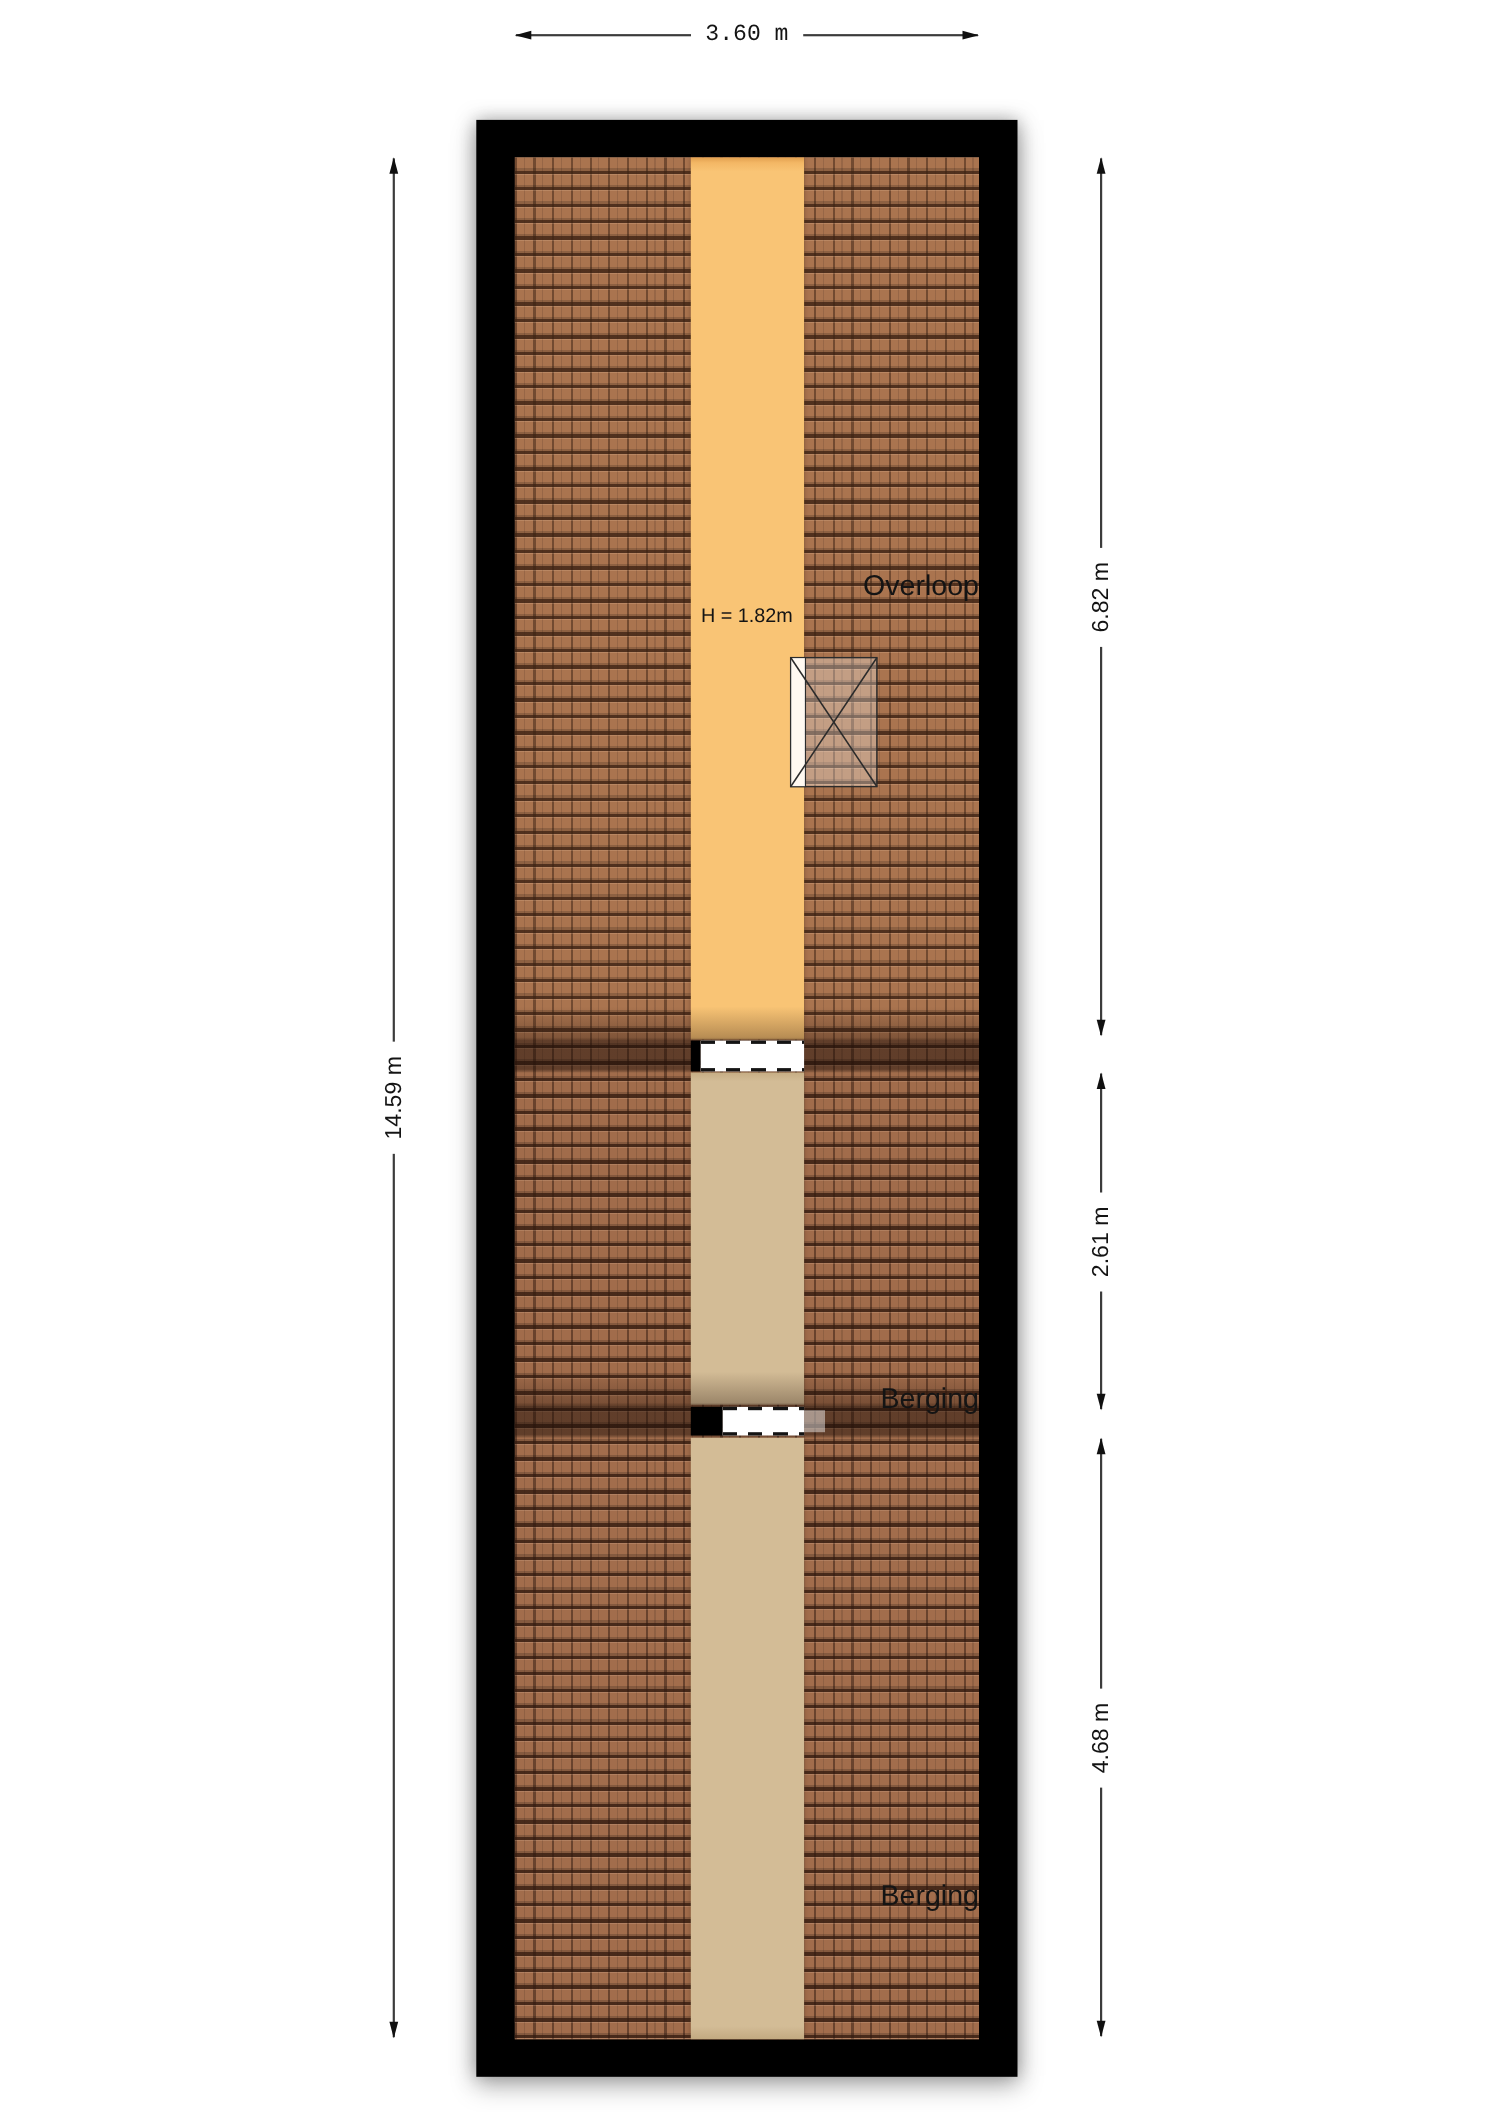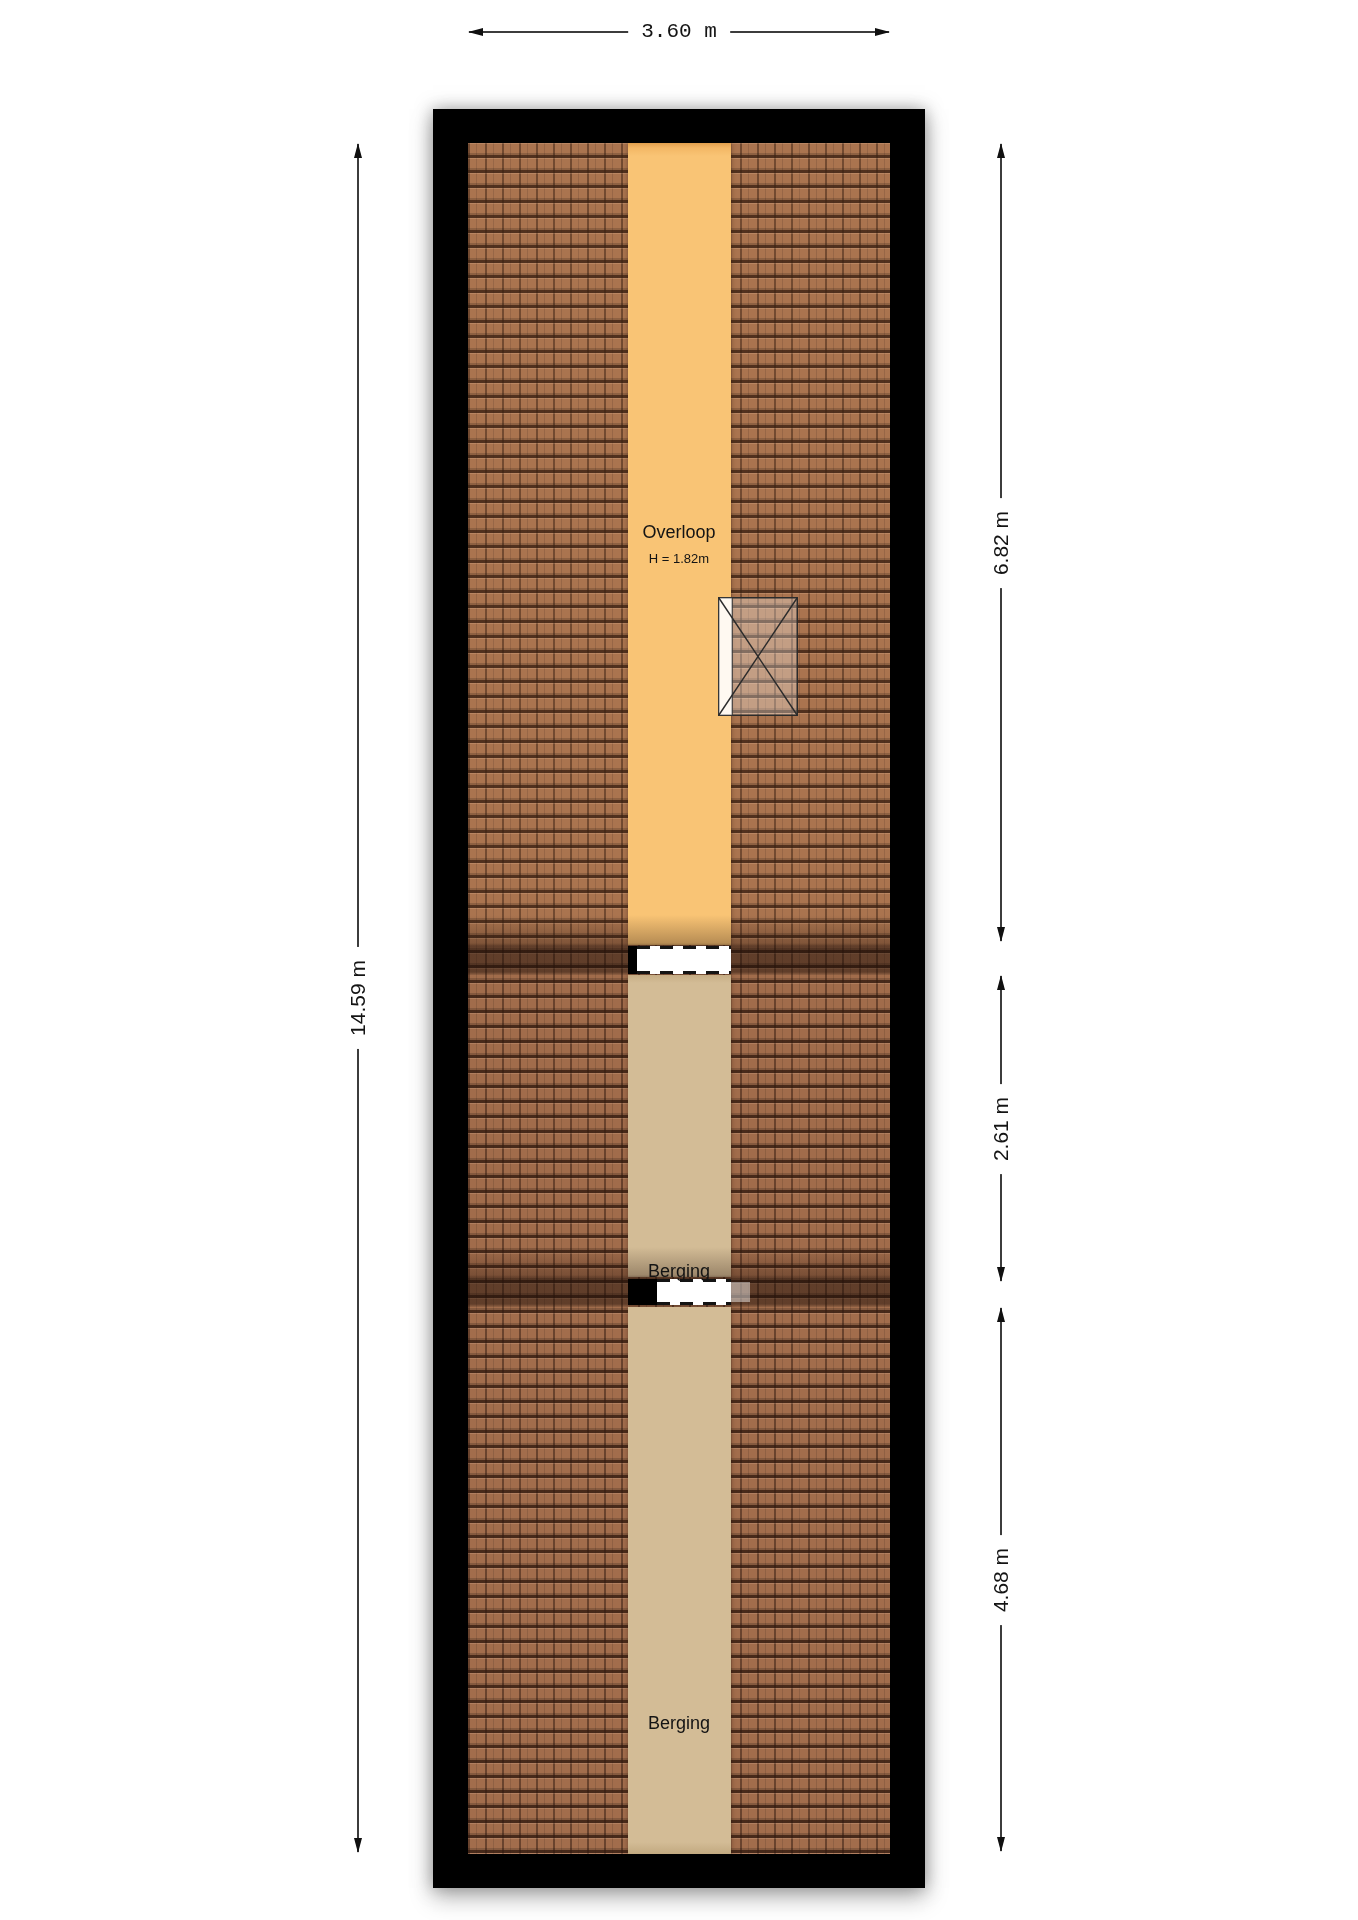--- a/index.html
+++ b/index.html
@@ -58,22 +58,22 @@
       repeating-linear-gradient(90deg,#141414 0 13px, rgba(0,0,0,0) 13px 23px) left bottom / 100% 3px no-repeat,
       #ffffff;}
   .door1-leaf{left:169px;top:803px;width:94px;height:28px;}
   .door2-leaf{left:189px;top:1136px;width:74px;height:26px;}
   .door2-ext{position:absolute;left:263px;top:1139px;width:19px;height:20px;
     background:rgba(255,255,255,0.45);}
   
   .skylight{position:absolute;left:250px;top:454px;width:80px;height:119px;}
   
   .room-label{position:absolute;left:0;width:422px;text-align:center;color:#141414;}
-  .room-name{font-size:18px;line-height:24px;}
-  .room-note{font-size:13px;line-height:22px;margin-top:4px;}
+  .room-name{font-size:26px;line-height:24px;text-align:right;}
+  .room-note{font-size:18px;line-height:22px;margin-top:4px;}
   .label-overloop{top:377px;}
   .label-berging1{top:1116px;}
   .label-berging2{top:1568px;}
   
   .dim{position:absolute;}
   .dim-top{left:468px;top:24px;width:422px;height:16px;font-family:Liberation Mono, monospace;}
   .dim-left{left:350px;top:143px;width:16px;height:1710px;}
   .dim-r1{left:993px;top:143px;width:16px;height:799px;}
   .dim-r2{left:993px;top:975px;width:16px;height:307px;}
   .dim-r3{left:993px;top:1307px;width:16px;height:545px;}

